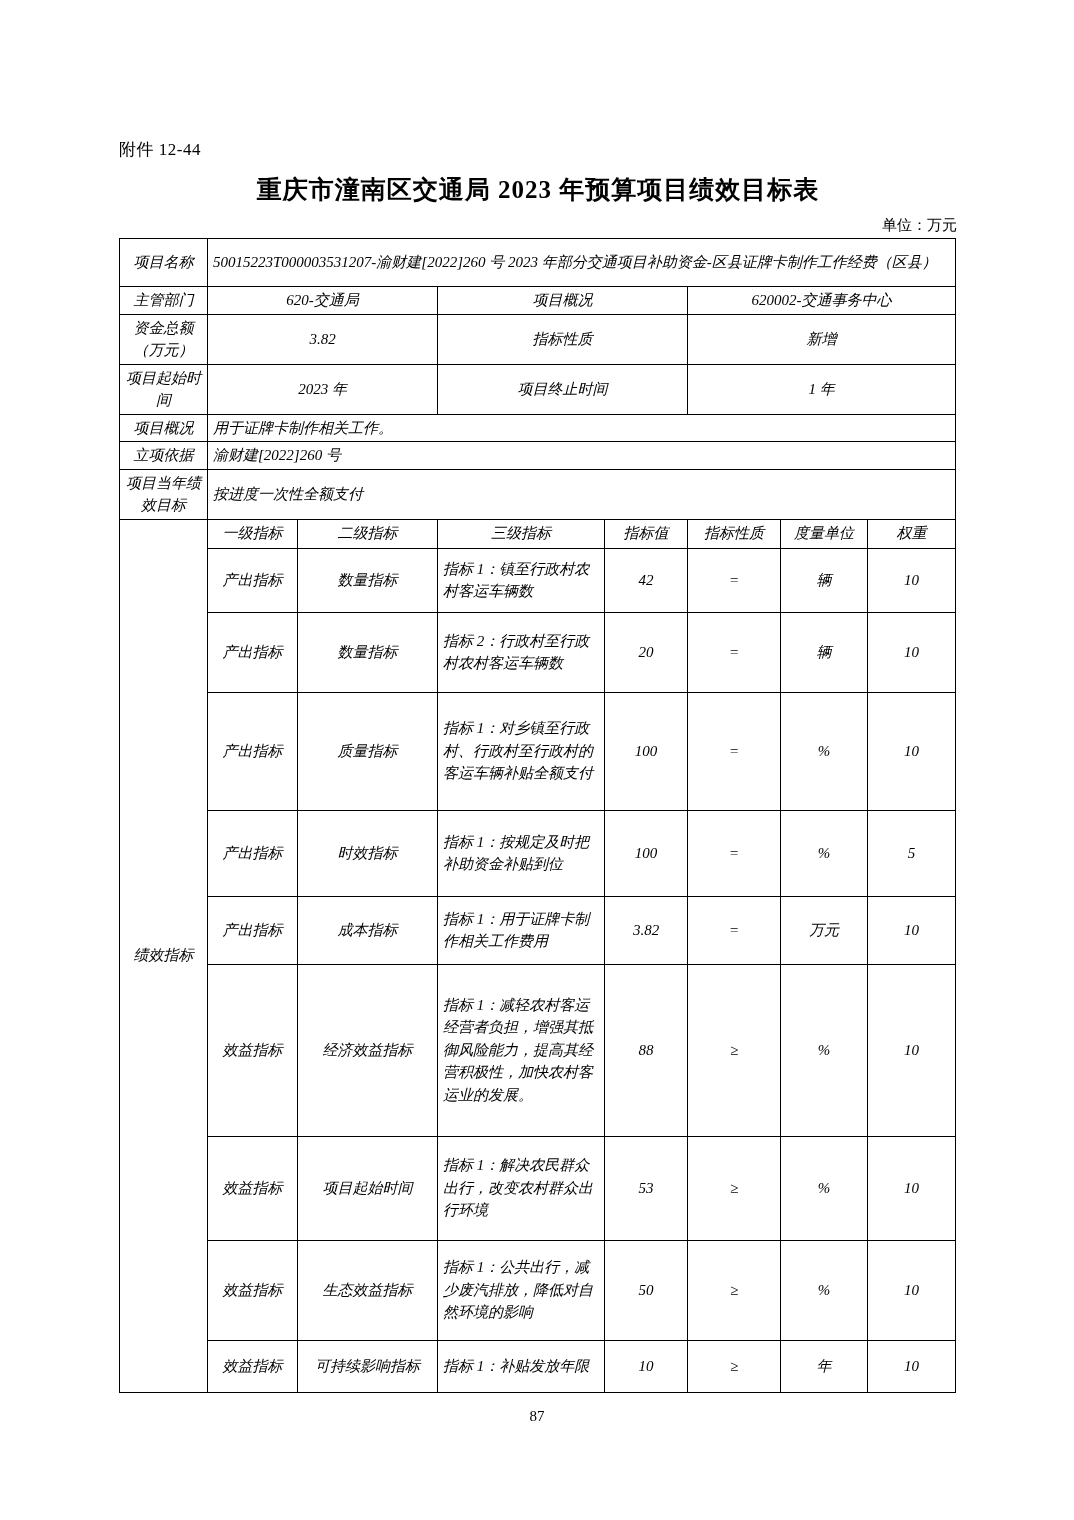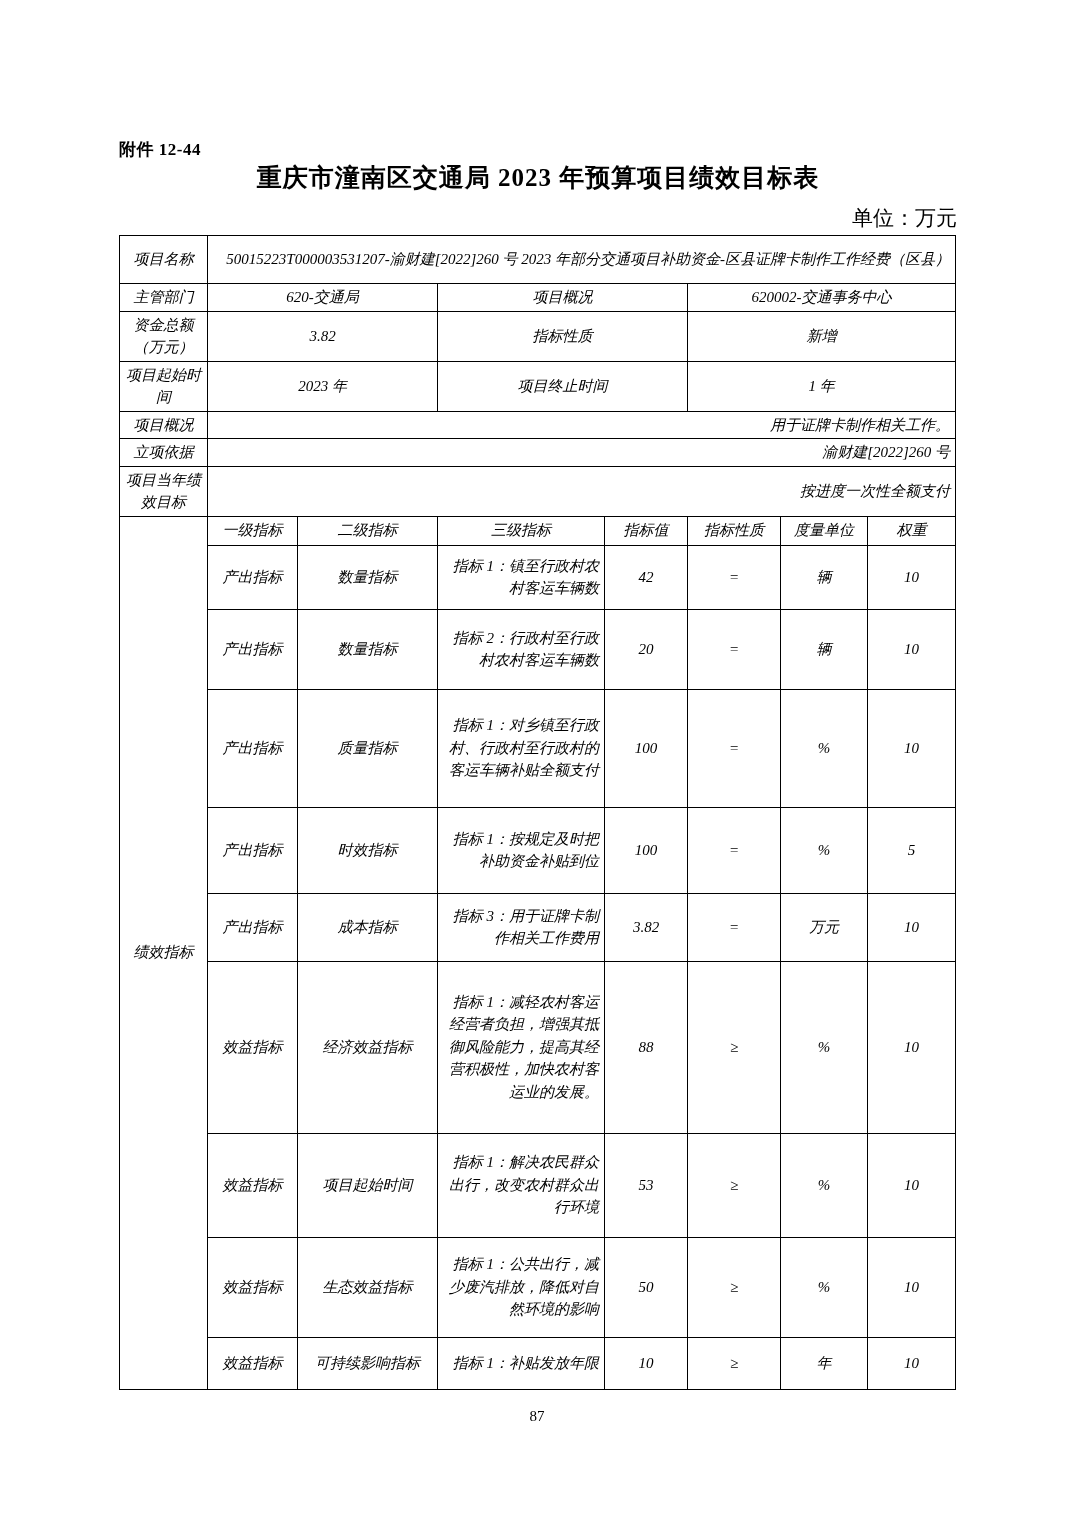--- a/index.html
+++ b/index.html
@@ -10,51 +10,52 @@
     font-family:"Liberation Serif", serif;
     color:#000;
   }
   .page {
     position:absolute;
     left:119px; top:138px;
     width:838px;
   }
   .attachment {
     font-size:17px;
-    font-weight:bold;
+    font-weight:normal;
     letter-spacing:0.5px;
   }
   .doc-title {
     text-align:center;
     font-size:25px;
     font-weight:bold;
+    margin-top:12px;
     letter-spacing:1px;
   }
   .unit-note {
     text-align:right;
-    font-size:21px;
+    font-size:15px;
     margin-top:10px;
     margin-bottom:3px;
   }
   table.main {
     border-collapse:collapse;
     table-layout:fixed;
     width:836px;
     font-size:15px;
     font-style:italic;
   }
   table.main td {
     border:1px solid #000;
     text-align:center;
     vertical-align:middle;
     padding:2px 5px;
     line-height:1.5;
     overflow:hidden;
   }
-  table.main td.left { text-align:right; }
+  table.main td.left { text-align:left; }
   .page-number {
     position:absolute;
     left:0; top:1408px;
     width:1074px;
     text-align:center;
     font-size:15px;
   }
 </style>
 </head>
 <body>
@@ -168,21 +169,21 @@
         <td class="left">指标 1：按规定及时把补助资金补贴到位</td>
         <td>100</td>
         <td>=</td>
         <td>%</td>
         <td>5</td>
       </tr>
 
       <tr style="height:68px">
         <td>产出指标</td>
         <td>成本指标</td>
-        <td class="left">指标 3：用于证牌卡制作相关工作费用</td>
+        <td class="left">指标 1：用于证牌卡制作相关工作费用</td>
         <td>3.82</td>
         <td>=</td>
         <td>万元</td>
         <td>10</td>
       </tr>
 
       <tr style="height:172px">
         <td>效益指标</td>
         <td>经济效益指标</td>
         <td class="left">指标 1：减轻农村客运经营者负担，增强其抵御风险能力，提高其经营积极性，加快农村客运业的发展。</td>

